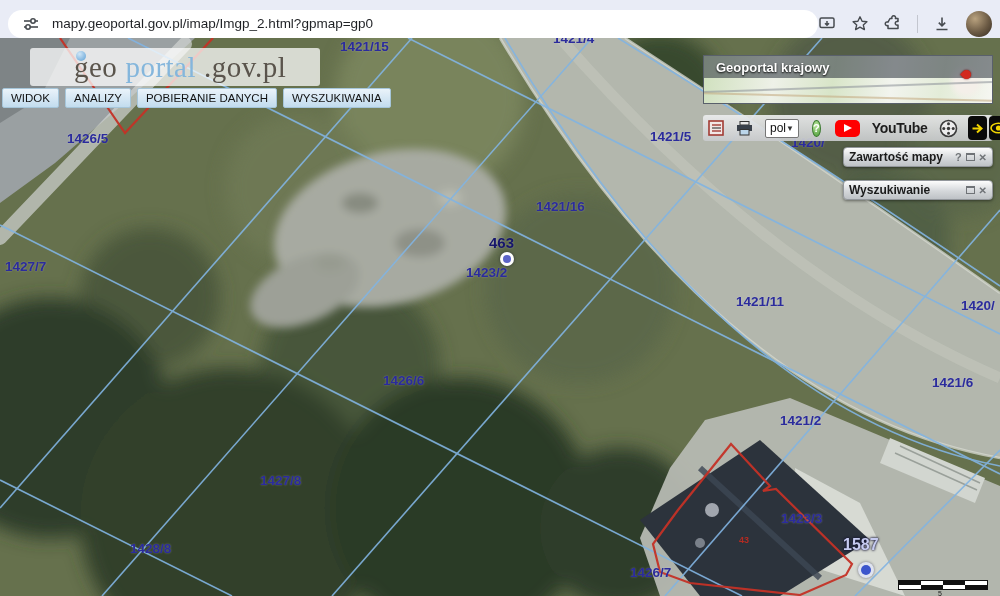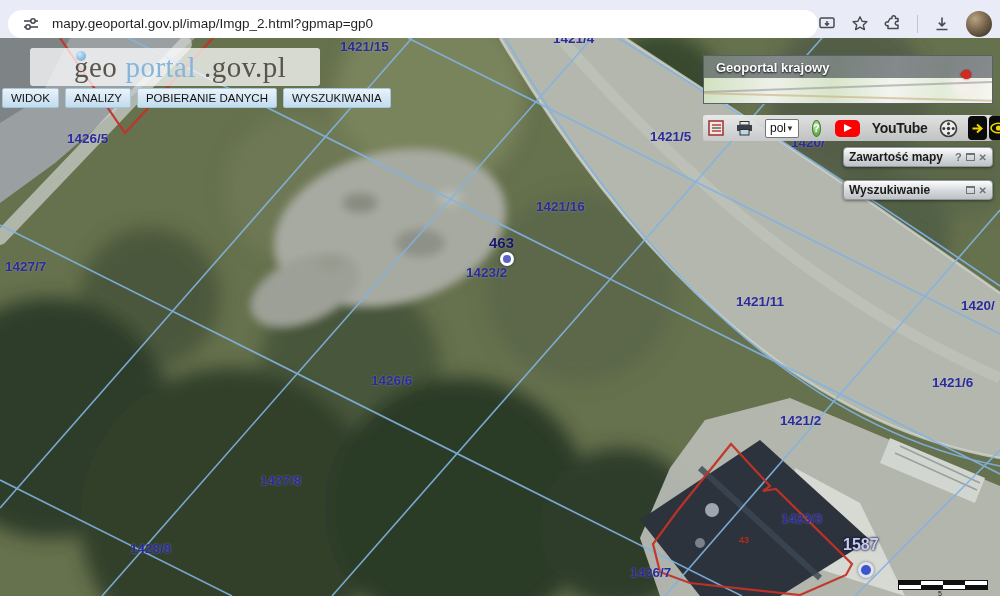--- a/index.html
+++ b/index.html
@@ -234,21 +234,21 @@
   <div class="plabel" style="left:553px;top:-7px">1421/4</div>
   <div class="plabel" style="left:67px;top:93px">1426/5</div>
   <div class="plabel" style="left:650px;top:91px">1421/5</div>
   <div class="plabel" style="left:791px;top:97px">1420/</div>
   <div class="plabel" style="left:5px;top:221px">1427/7</div>
   <div class="plabel" style="left:536px;top:161px">1421/16</div>
   <div class="plabel big" style="left:489px;top:196px">463</div>
   <div class="plabel" style="left:466px;top:227px">1423/2</div>
   <div class="plabel" style="left:736px;top:256px">1421/11</div>
   <div class="plabel" style="left:961px;top:260px">1420/</div>
-  <div class="plabel" style="left:371px;top:335px">1426/6</div>
+  <div class="plabel" style="left:383px;top:335px">1426/6</div>
   <div class="plabel" style="left:932px;top:337px">1421/6</div>
   <div class="plabel" style="left:780px;top:375px">1421/2</div>
   <div class="plabel" style="left:260px;top:435px">1427/8</div>
   <div class="plabel" style="left:781px;top:473px">1423/3</div>
   <div class="plabel" style="left:130px;top:503px">1428/8</div>
   <div class="plabel" style="left:630px;top:527px">1426/7</div>
   <div class="plabel lite" style="left:843px;top:498px">1587</div>
   <div class="plabel red" style="left:739px;top:497px">43</div>
 
   <div class="marker m463">

